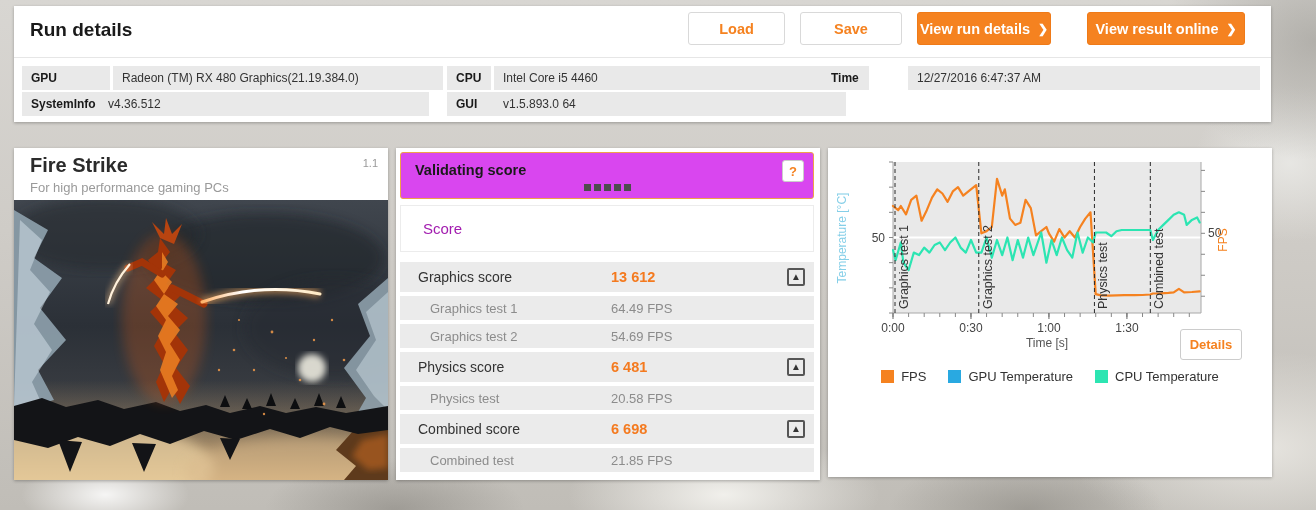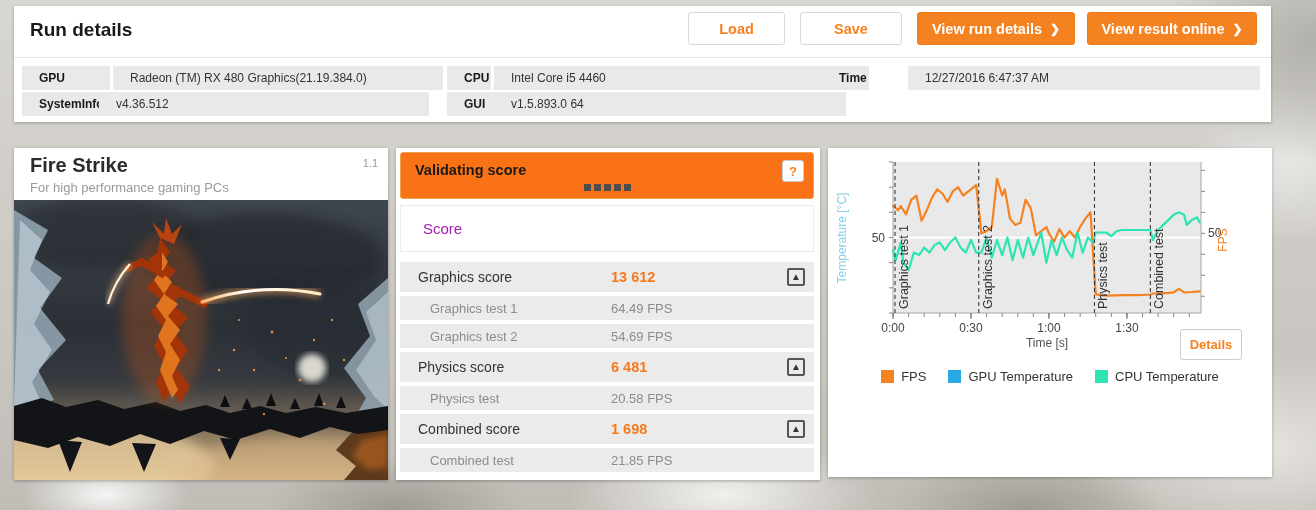--- a/index.html
+++ b/index.html
@@ -22,35 +22,35 @@
   #top-card{left:14px;top:6px;width:1257px;height:116px;}
   #page-title{position:absolute;left:16px;top:13px;font-size:19px;font-weight:700;color:#1a1a1a;}
   #top-divider{position:absolute;left:0;right:0;top:51px;height:1px;background:#e6e6e6;}
   .btn{position:absolute;top:6px;height:33px;box-sizing:border-box;border-radius:3px;
        display:flex;align-items:center;justify-content:center;font-size:14.5px;font-weight:700;cursor:pointer;}
   .btn.ghost{background:#fff;border:1px solid #d9d9d9;color:#f58220;}
   .btn.solid{background:#f58220;border:1px solid #ef7a18;color:#fff;gap:8px;}
   .btn .chev{font-size:12px;font-weight:700;}
   #btn-load{left:674px;width:97px;}
   #btn-save{left:786px;width:102px;}
-  #btn-view-run{left:903px;width:158px;}
-  #btn-view-online{left:1073px;width:170px;}
+  #btn-view-run{left:903px;width:134px;}
+  #btn-view-online{left:1073px;width:158px;}
   .cell{position:absolute;height:24px;background:#e9e9e9;display:flex;align-items:center;
-        padding:0 17px;box-sizing:border-box;font-size:12px;color:#333;white-space:nowrap;overflow:hidden;}
+        padding:0 9px;box-sizing:border-box;font-size:12px;color:#333;white-space:nowrap;overflow:hidden;}
   .cell.lbl{font-weight:700;color:#1a1a1a;}
   
   #left-card{left:14px;top:148px;width:374px;height:332px;}
   #bench-name{position:absolute;left:16px;top:6px;font-size:20px;font-weight:700;color:#2b2b2b;}
   #bench-tagline{position:absolute;left:16px;top:32px;font-size:13px;color:#9a9a9a;}
   #bench-version{position:absolute;right:10px;top:9px;font-size:11px;color:#999;}
   .art{position:absolute;left:0;top:52px;width:374px;height:280px;display:block;}
   
   #mid-card{left:396px;top:148px;width:424px;height:332px;}
   #validating-box{position:absolute;left:4px;top:4px;width:414px;height:47px;box-sizing:border-box;
-      background:#f97316;border:1px solid #efa14a;border-radius:3px;}
+      background:#d946ef;border:1px solid #efa14a;border-radius:3px;}
   #validating-label{position:absolute;left:14px;top:9px;font-size:14.5px;font-weight:700;color:#1a1a1a;}
   #help-btn{position:absolute;right:9px;top:7px;width:22px;height:22px;box-sizing:border-box;border:1px solid #ccc;
       border-radius:3px;background:#fff;color:#f58220;font-weight:700;font-size:13px;
       display:flex;align-items:center;justify-content:center;cursor:pointer;}
   #progress-dots{position:absolute;left:0;right:0;bottom:7px;display:flex;justify-content:center;gap:3px;}
   #progress-dots span{width:7px;height:7px;background:#4d4d4d;display:block;}
   #score-row{position:absolute;left:4px;top:57px;width:414px;height:47px;box-sizing:border-box;
       background:#fff;border:1px solid #ececec;}
   #score-label{position:absolute;left:22px;top:14px;font-size:15px;color:#a21caf;}
   #score-value{position:absolute;left:157px;top:3px;width:200px;text-align:center;
@@ -212,21 +212,21 @@
     <span class="rlbl">Physics score</span>
     <span class="rval">6 481</span>
     <button class="collapse-btn">▲</button>
   </div>
   <div class="srow sub" style="top:238px;height:24px;">
     <span class="rlbl">Physics test</span>
     <span class="rval">20.58 FPS</span>
   </div>
   <div class="srow" style="top:266px;height:30px;">
     <span class="rlbl">Combined score</span>
-    <span class="rval">1 698</span>
+    <span class="rval">6 698</span>
     <button class="collapse-btn">▲</button>
   </div>
   <div class="srow sub" style="top:300px;height:24px;">
     <span class="rlbl">Combined test</span>
     <span class="rval">21.85 FPS</span>
   </div>
 </div>
 
 <div class="card" id="right-card">
   <svg id="run-chart" width="444" height="212">

